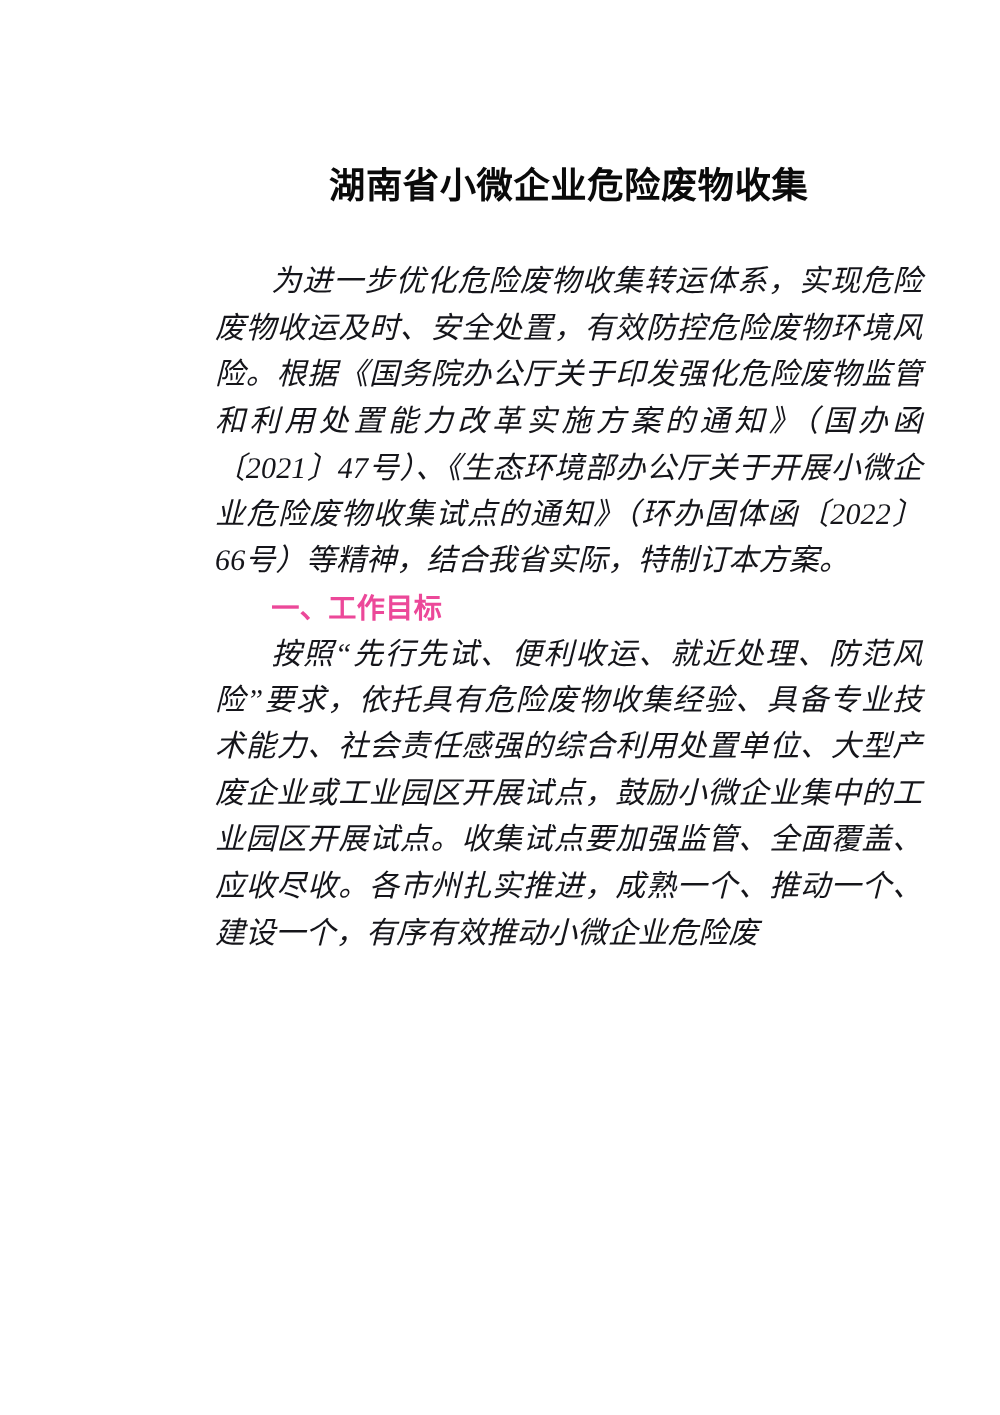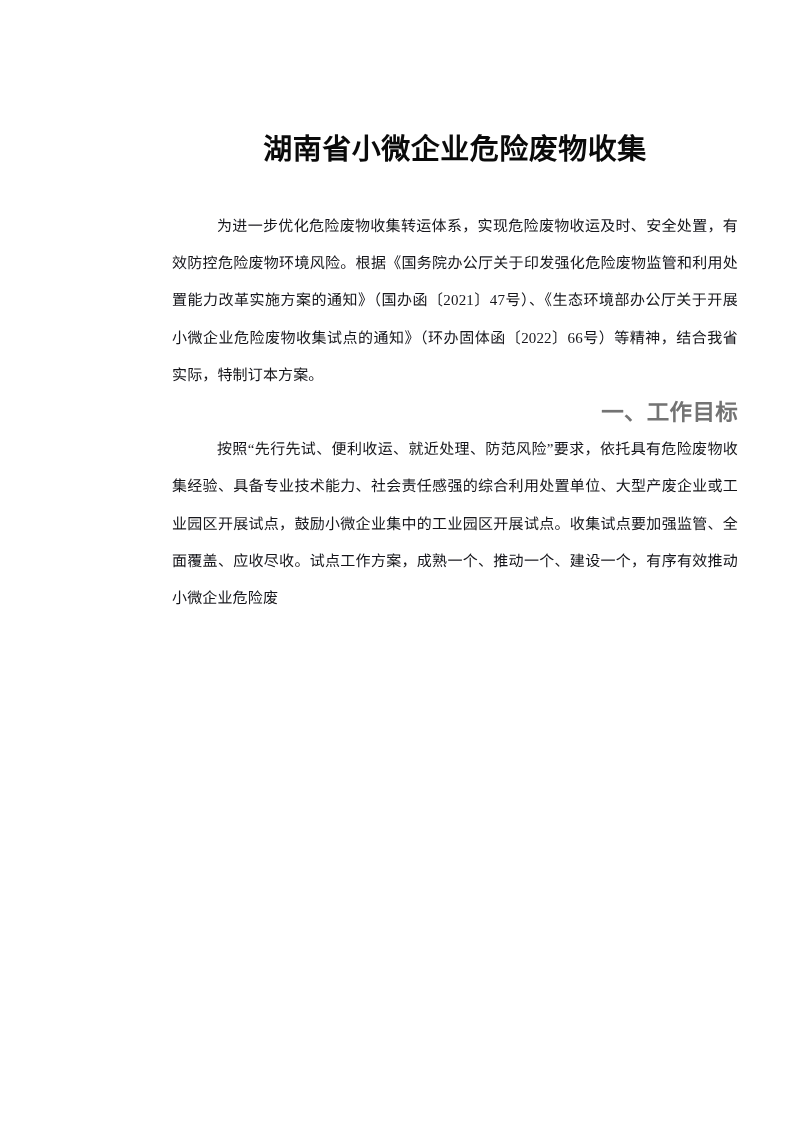--- a/index.html
+++ b/index.html
@@ -48,38 +48,39 @@
   }
 
   
   .body-block {
     margin-top: 36px;
   }
 
   p.para {
     margin: 0;
     font-family: "Liberation Serif", "DejaVu Serif", serif;
-    font-size: 15px;
+    font-size: 24px;
     line-height: 37.2px;
     text-align: justify;
     text-justify: inter-ideograph;
     text-indent: 45px;
     color: #15151a;
     letter-spacing: 0.15px;
+    font-style: italic;
   }
 
   h2.section-heading {
     margin: 0;
     font-family: "Liberation Sans", "DejaVu Sans", sans-serif;
     font-weight: bold;
     font-size: 22.5px;
     line-height: 37.2px;
     text-indent: 45px;
-    text-align: right;
-    color: #737373;
+    text-align: left;
+    color: #ec4899;
     letter-spacing: 0.3px;
   }
 </style>
 </head>
 <body>
 
 <div class="page">
   <div class="content">
 
     <h1 class="doc-title">
@@ -87,17 +88,17 @@
     </h1>
 
     <div class="body-block">
 
       <p class="para">为进一步优化危险废物收集转运体系，实现危险废物收运及时、安全处置，有效防控危险废物环境风险。根据《国务院办公厅关于印发强化危险废物监管和利用处置能力改革实施方案的通知》（国办函〔2021〕47号）、《生态环境部办公厅关于开展小微企业危险废物收集试点的通知》（环办固体函〔2022〕66号）等精神，结合我省实际，特制订本方案。</p>
 
       <h2 class="section-heading">一、工作目标</h2>
 
 
 
-      <p class="para">按照“先行先试、便利收运、就近处理、防范风险”要求，依托具有危险废物收集经验、具备专业技术能力、社会责任感强的综合利用处置单位、大型产废企业或工业园区开展试点，鼓励小微企业集中的工业园区开展试点。收集试点要加强监管、全面覆盖、应收尽收。试点工作方案，成熟一个、推动一个、建设一个，有序有效推动小微企业危险废</p>
+      <p class="para">按照“先行先试、便利收运、就近处理、防范风险”要求，依托具有危险废物收集经验、具备专业技术能力、社会责任感强的综合利用处置单位、大型产废企业或工业园区开展试点，鼓励小微企业集中的工业园区开展试点。收集试点要加强监管、全面覆盖、应收尽收。各市州扎实推进，成熟一个、推动一个、建设一个，有序有效推动小微企业危险废</p>
 
     </div>
   </div>
 </div>
 
 </body></html>

